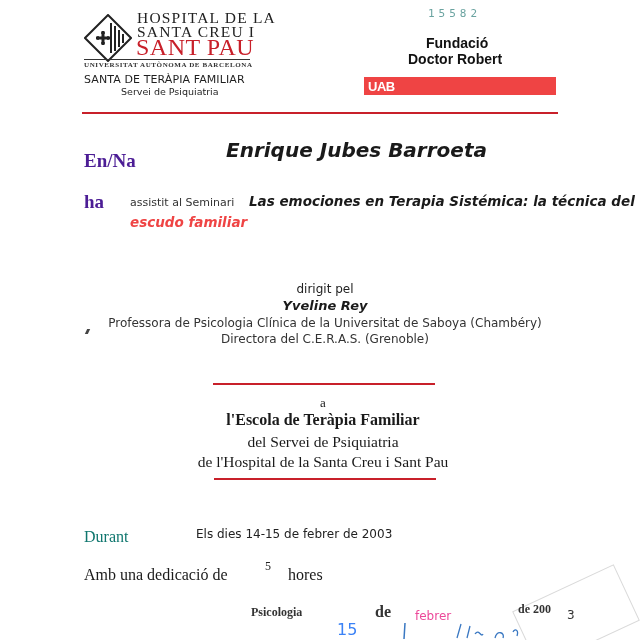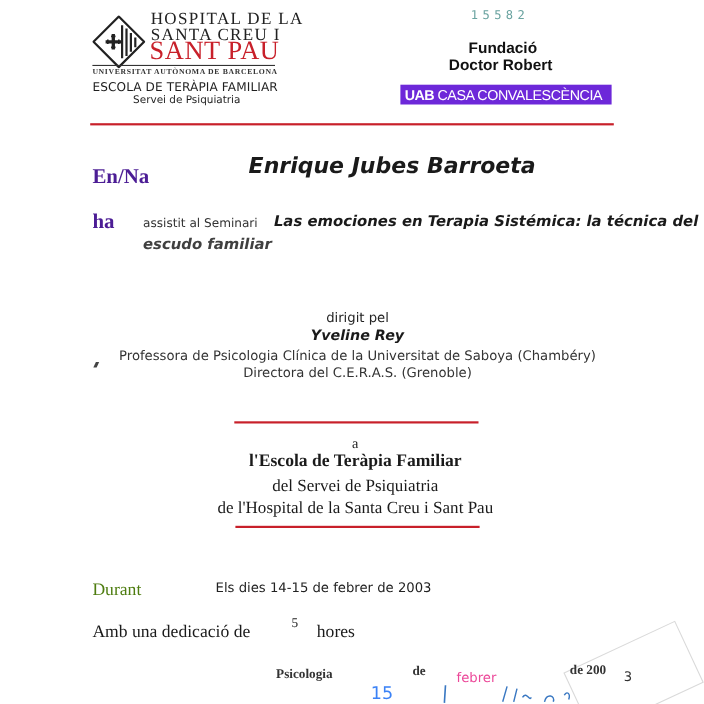--- a/index.html
+++ b/index.html
@@ -17,58 +17,58 @@
     .hosp-l3 { left:136px; top:36px; font-size:24px; color:#c8202a; letter-spacing:0.5px; line-height:22px; }
     .hosp-rule { left:84px; top:59px; width:166px; height:1px; background:#333; }
     .hosp-univ { left:84px; top:61px; font-size:7px; letter-spacing:0.6px; color:#333; font-weight:bold; }
     .escola { left:84px; top:73px; font-size:11px; color:#1f1f1f; letter-spacing:0.1px; }
     .servei { left:121px; top:86px; font-size:9.5px; color:#1f1f1f; }
 
     
     .reg-number { left:428px; top:7px; font-size:11px; letter-spacing:4px; color:#6aa3a0; font-family:"DejaVu Sans Mono", monospace; }
     .fund-l1 { left:426px; top:35px; font-size:14px; font-weight:bold; color:#111; }
     .fund-l2 { left:408px; top:51px; font-size:14px; font-weight:bold; color:#111; }
-    .uab-bar { left:364px; top:77px; width:192px; height:18px; background:#6d28d9; color:#fff; display:flex; align-items:center; padding-left:4px; box-sizing:border-box; }
+    .uab-bar { left:364px; top:77px; width:192px; height:18px; background:#ef4444; color:#fff; display:flex; align-items:center; padding-left:4px; box-sizing:border-box; }
     .uab-mark { font-weight:bold; font-size:13px; letter-spacing:-0.5px; margin-right:3px; }
     .uab-text { font-size:13px; letter-spacing:-0.4px; }
 
     .red-rule { background:#c8202a; height:2px; }
     .rule-top { left:82px; top:112px; width:476px; }
     .rule-mid1 { left:213px; top:383px; width:222px; }
     .rule-mid2 { left:214px; top:478px; width:222px; }
 
     .label-big { font-size:19px; font-weight:bold; color:#4c1d95; }
     .enna { left:84px; top:150px; }
     .recipient { left:226px; top:138px; font-size:20px; font-style:italic; font-weight:bold; color:#1a1a1a; }
     .ha { left:84px; top:191px; }
     .assistit { left:130px; top:196px; font-size:11px; color:#333; }
     .seminar-1 { left:249px; top:193px; font-size:13.5px; font-style:italic; font-weight:bold; color:#1a1a1a; white-space:nowrap; }
-    .seminar-2 { left:130px; top:214px; font-size:13.5px; font-style:italic; font-weight:bold; color:#404040;text-align:center; }
+    .seminar-2 { left:130px; top:214px; font-size:13.5px; font-style:italic; font-weight:bold; color:#ef4444;text-align:center; }
 
     .centered { left:0; width:640px; text-align:center; }
     .dirigit { top:282px; font-size:12px; color:#222; left:5px; }
     .director-name { top:298px; font-size:13px; font-style:italic; font-weight:bold; color:#1a1a1a; left:5px; }
     .director-role1 { top:316px; font-size:12px; color:#333; left:5px; }
     .director-role2 { top:332px; font-size:12px; color:#333; left:5px; }
     .tick-mark { left:86px; top:329px; width:3px; height:5px; background:#444; transform:skewX(-25deg); }
 
     .at-a { top:395px; font-size:13px; left:3px; }
     .at-escola { top:411px; font-size:16px; font-weight:bold; left:3px; }
     .at-servei { top:433px; font-size:15.5px; left:3px; }
     .at-hosp { top:453px; font-size:15.5px; left:3px; }
 
-    .durant-label { left:84px; top:528px; font-size:16px; color:#4d7c0f; }
+    .durant-label { left:84px; top:528px; font-size:16px; color:#0f766e; }
     .durant-value { left:196px; top:527px; font-size:12px; color:#222; }
     .ded-label { left:84px; top:566px; font-size:16px; color:#1a1a1a; }
     .ded-value { left:265px; top:559px; font-size:12px; color:#222; }
     .ded-unit { left:288px; top:566px; font-size:16px; color:#1a1a1a; }
 
     .sign-city { left:251px; top:605px; font-size:12px; font-weight:bold; color:#333; }
     .sign-day { left:337px; top:609px; font-size:16px; color:#3b82f6;margin-top:11px; }
-    .sign-de1 { left:375px; top:603px; font-size:12px; font-weight:bold; color:#333; }
+    .sign-de1 { left:375px; top:603px; font-size:16px; font-weight:bold; color:#333; }
     .sign-month { left:415px; top:609px; font-size:12px; color:#ec4899; }
     .sign-de2 { left:518px; top:602px; font-size:12px; font-weight:bold; color:#333; }
     .sign-year { left:567px; top:608px; font-size:12px; color:#333; }
 
     .stamp { left:520px; top:585px; width:110px; height:60px; border:1px solid #cfcfcf; transform:rotate(-25deg); opacity:0.8; }
     .signature { left:395px; top:620px; width:140px; height:20px; }
   </style>
 </head>
 <body>
 
@@ -78,29 +78,28 @@
     <path d="M12,24 h14 M19,17 v14" stroke="#222" stroke-width="3"></path>
     <path d="M17,19 l4,0 M17,29 l4,0 M14,22 l0,4 M24,22 l0,4" stroke="#222" stroke-width="1.5"></path>
     <path d="M27,9 v30 M31,12 v25 M35,16 v17 M39,20 v9" stroke="#222" stroke-width="2"></path>
   </svg>
 </div>
 <div class="abs serif hosp-l1">HOSPITAL DE LA</div>
 <div class="abs serif hosp-l2">SANTA CREU I</div>
 <div class="abs serif hosp-l3">SANT PAU</div>
 <div class="abs hosp-rule"></div>
 <div class="abs serif hosp-univ">UNIVERSITAT AUTÒNOMA DE BARCELONA</div>
-<div class="abs sans escola">ESCOLA DE TERÀPIA FAMILIAR</div>
+<div class="abs sans escola">SANTA DE TERÀPIA FAMILIAR</div>
 <div class="abs sans servei">Servei de Psiquiatria</div>
 
 <div class="abs reg-number">15582</div>
 <div class="abs arial fund-l1">Fundació</div>
 <div class="abs arial fund-l2">Doctor Robert</div>
 <div class="abs arial uab-bar">
   <span class="uab-mark">UAB</span>
-  <span class="uab-text">CASA CONVALESCÈNCIA</span>
 </div>
 
 <div class="abs red-rule rule-top"></div>
 
 <div class="abs serif label-big enna">En/Na</div>
 <div class="abs sans recipient">Enrique Jubes Barroeta</div>
 
 <div class="abs serif label-big ha">ha</div>
 <div class="abs sans assistit">assistit al Seminari</div>
 <div class="abs sans seminar-1">Las emociones en Terapia Sistémica: la técnica del</div>

